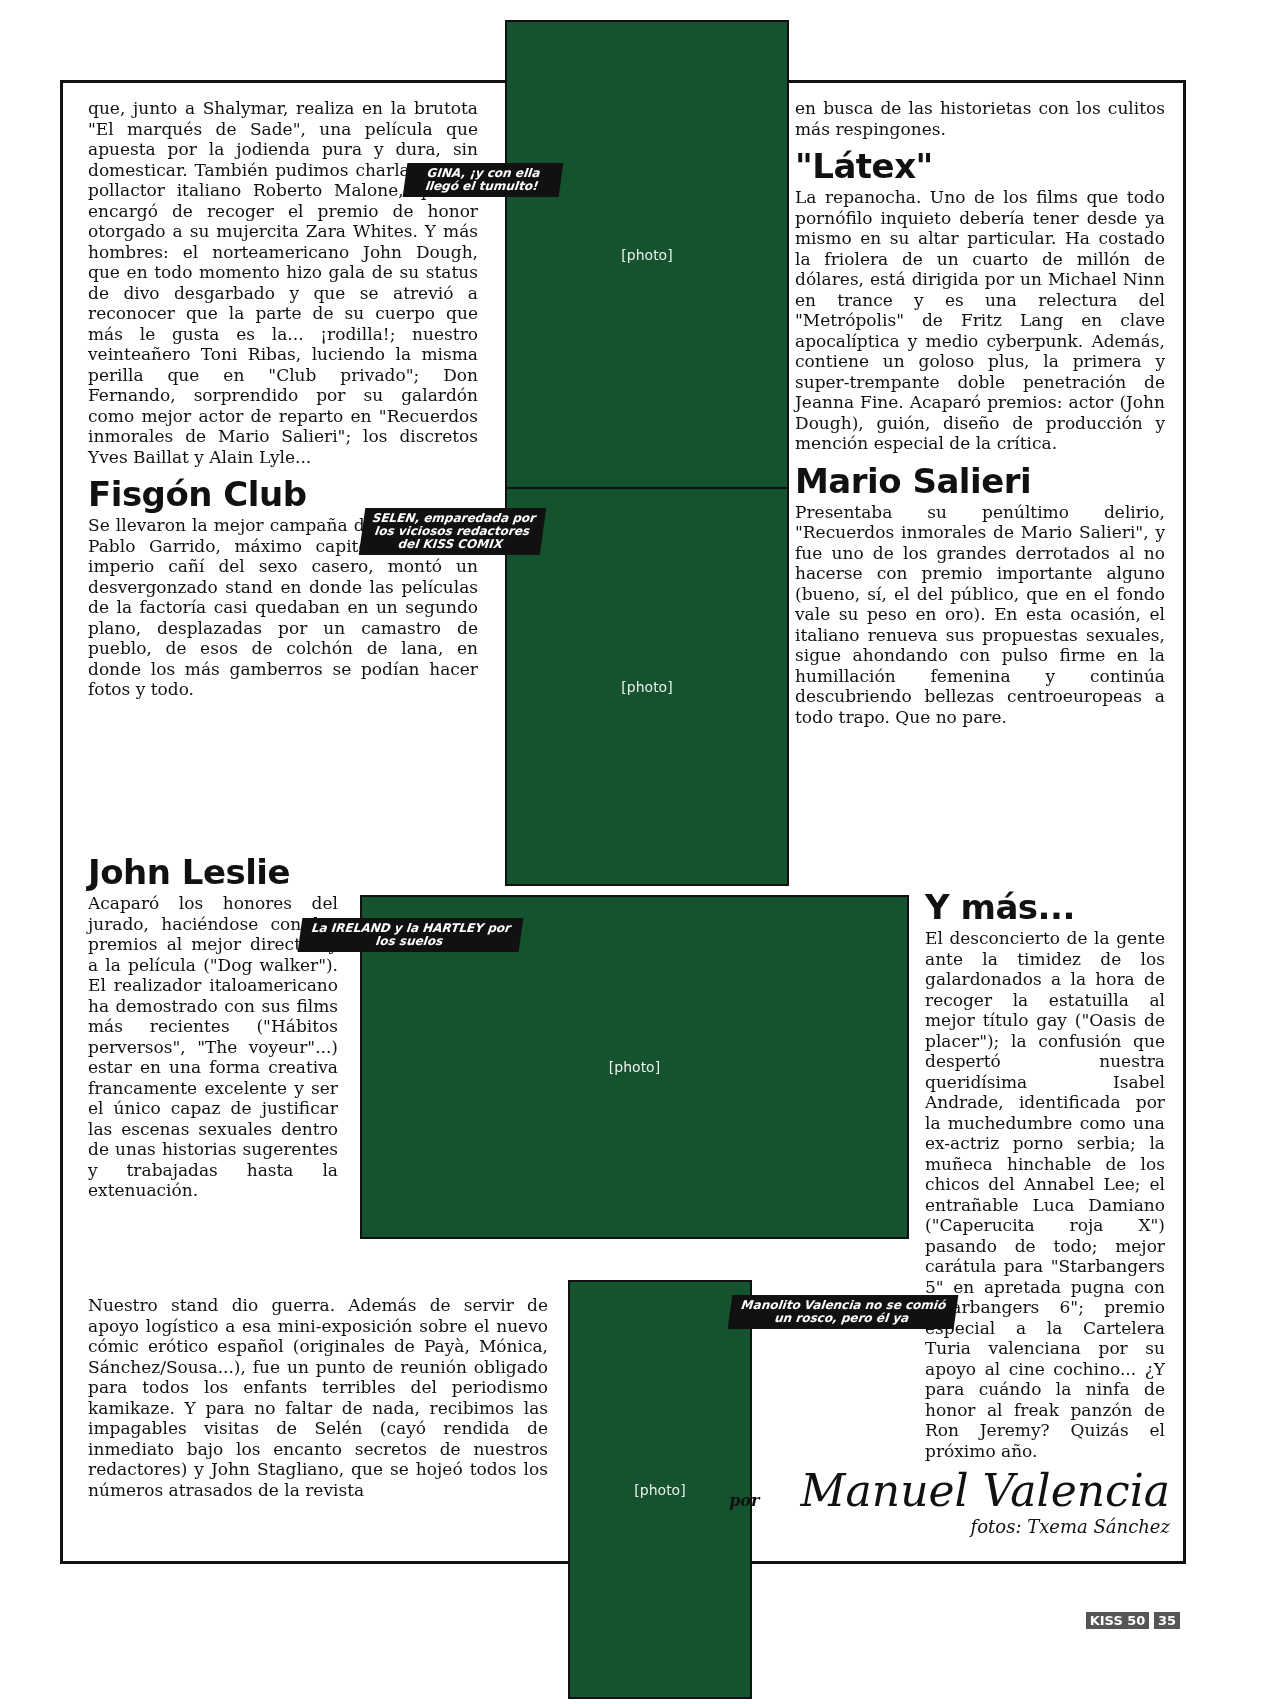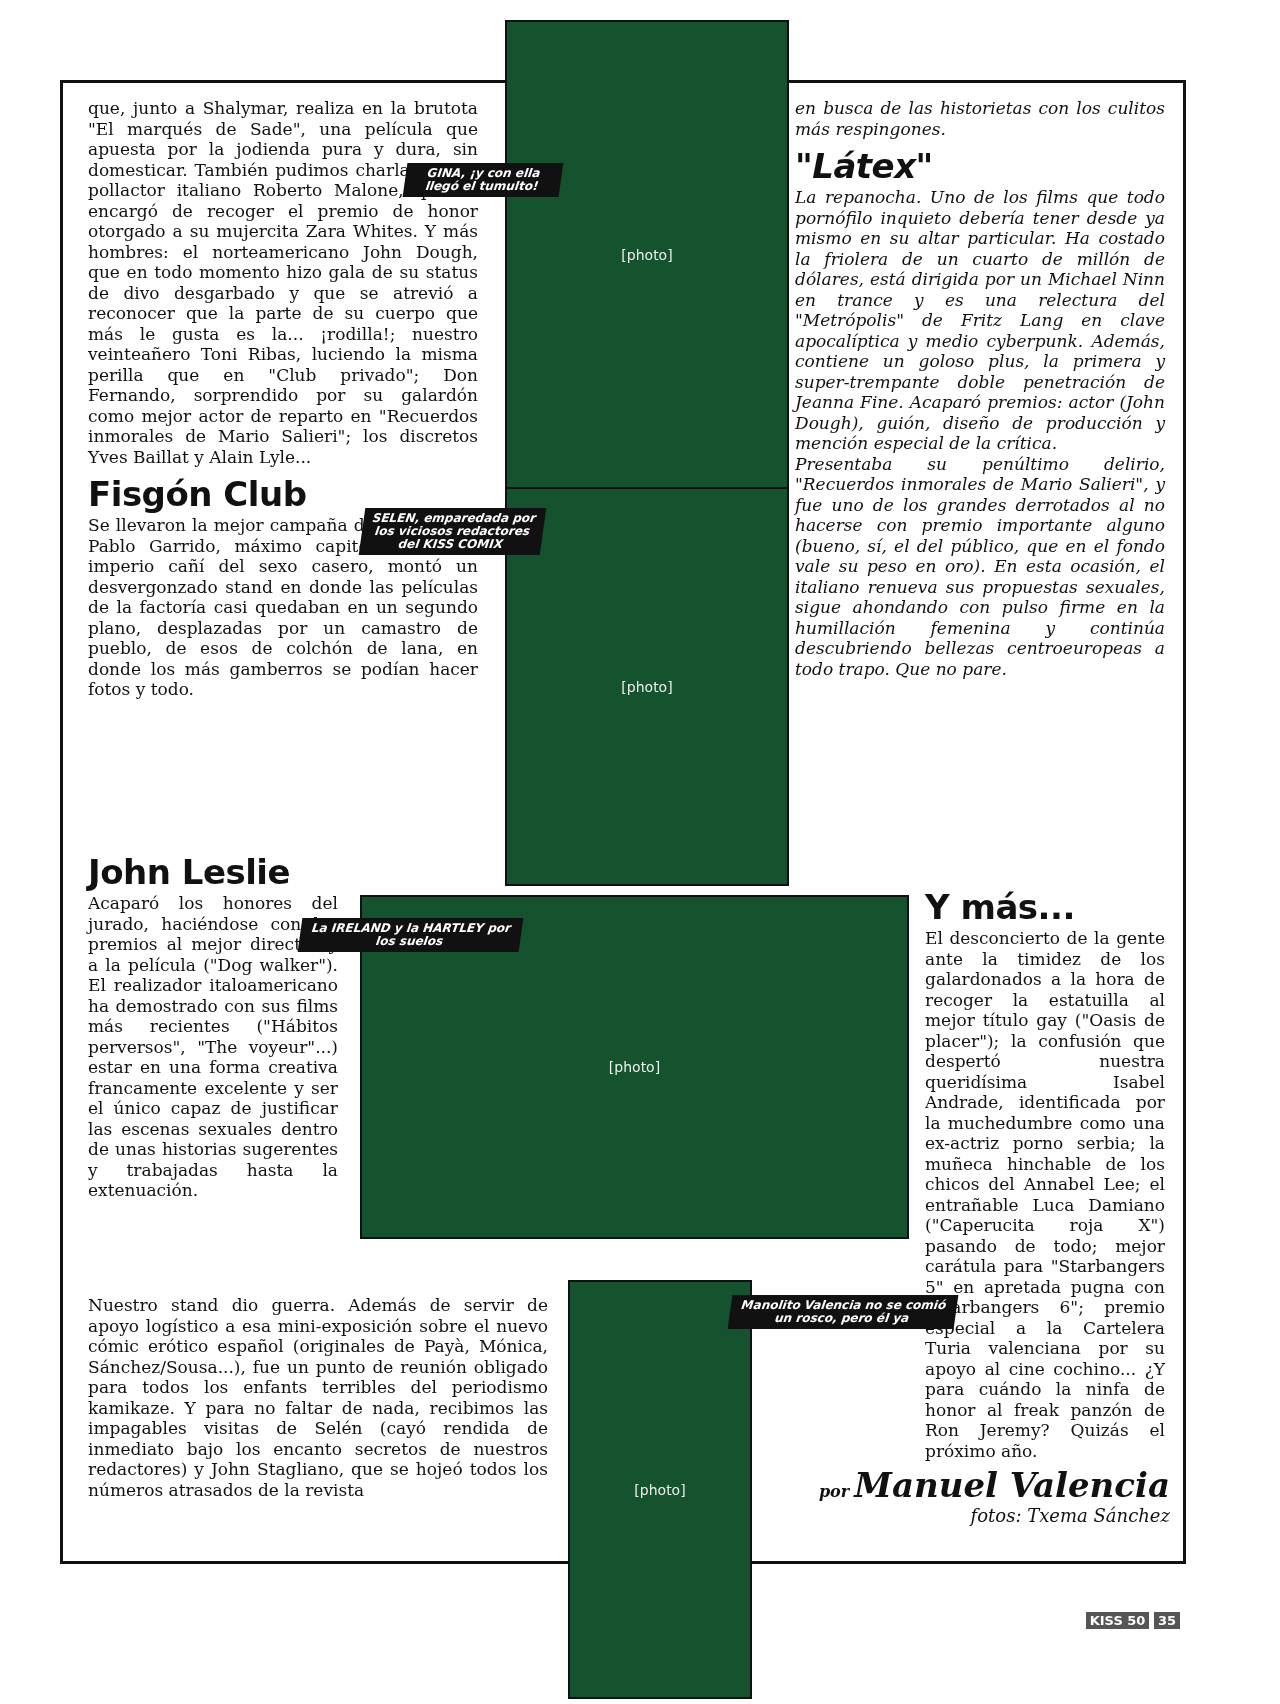--- a/index.html
+++ b/index.html
@@ -14,21 +14,21 @@
   .photo { position:absolute; background:#14532d; border:2px solid #111;
            display:flex; align-items:center; justify-content:center;
            color:#eee; font-family:"DejaVu Sans", sans-serif; font-size:14px; }
   .caption { position:absolute; background:#111; color:#fff;
              font-family:"DejaVu Sans", sans-serif; font-weight:bold; font-style:italic;
              font-size:12px; line-height:13px; padding:4px 8px; text-align:center;
              transform:skewX(-8deg); z-index:3; }
   .byline { position:absolute; right:110px; top:1465px; text-align:right;
             font-family:"DejaVu Serif", serif; font-style:italic; z-index:2; }
   .byline .por { font-size:16px; font-weight:bold; }
-  .byline .name { font-size:34px; font-weight:bold; }
+  .byline .name { font-size:44px; font-weight:normal;margin-left:36px; }
   .byline .fotos { font-size:18px; }
   .folio { position:absolute; right:100px; top:1613px; font-family:"DejaVu Sans", sans-serif;
            font-weight:bold; font-size:13px; }
   .folio span { background:#555; color:#fff; padding:1px 4px; }
 </style>
 </head>
 <body>
 
 <div class="frame"></div>
 
@@ -48,24 +48,25 @@
   <p>Se llevaron la mejor campaña de promoción. Pablo Garrido, máximo capitoste de este imperio cañí del sexo casero, montó un desvergonzado stand en donde las películas de la factoría casi quedaban en un segundo plano, desplazadas por un camastro de pueblo, de esos de colchón de lana, en donde los más gamberros se podían hacer fotos y todo.</p>
 </div>
 <div class="col" style="left:88px;top:845px;width:250px;">
   <div class="head">John Leslie</div>
   <p>Acaparó los honores del jurado, haciéndose con los premios al mejor director y a la película ("Dog walker"). El realizador italoamericano ha demostrado con sus films más recientes ("Hábitos perversos", "The voyeur"...) estar en una forma creativa francamente excelente y ser el único capaz de justificar las escenas sexuales dentro de unas historias sugerentes y trabajadas hasta la extenuación.</p>
 </div>
 <div class="col" style="left:88px;top:1295px;width:460px;">
   <p>Nuestro stand dio guerra. Además de servir de apoyo logístico a esa mini-exposición sobre el nuevo cómic erótico español (originales de Payà, Mónica, Sánchez/Sousa...), fue un punto de reunión obligado para todos los enfants terribles del periodismo kamikaze. Y para no faltar de nada, recibimos las impagables visitas de Selén (cayó rendida de inmediato bajo los encanto secretos de nuestros redactores) y John Stagliano, que se hojeó todos los números atrasados de la revista</p>
 </div>
 
-<div class="col" style="left:795px;top:98px;width:370px;font-style:italic;">
+<div class="col" style="left:795px;top:98px;width:370px;">
   <p>en busca de las historietas con los culitos más respingones.</p>
   <div class="head">"Látex"</div>
   <p>La repanocha. Uno de los films que todo pornófilo inquieto debería tener desde ya mismo en su altar particular. Ha costado la friolera de un cuarto de millón de dólares, está dirigida por un Michael Ninn en trance y es una relectura del "Metrópolis" de Fritz Lang en clave apocalíptica y medio cyberpunk. Además, contiene un goloso plus, la primera y super-trempante doble penetración de Jeanna Fine. Acaparó premios: actor (John Dough), guión, diseño de producción y mención especial de la crítica.</p>
+  <div class="head">Mario Salieri</div>
   <p>Presentaba su penúltimo delirio, "Recuerdos inmorales de Mario Salieri", y fue uno de los grandes derrotados al no hacerse con premio importante alguno (bueno, sí, el del público, que en el fondo vale su peso en oro). En esta ocasión, el italiano renueva sus propuestas sexuales, sigue ahondando con pulso firme en la humillación femenina y continúa descubriendo bellezas centroeuropeas a todo trapo. Que no pare.</p>
 </div>
 <div class="col" style="left:925px;top:880px;width:240px;">
   <div class="head">Y más...</div>
   <p>El desconcierto de la gente ante la timidez de los galardonados a la hora de recoger la estatuilla al mejor título gay ("Oasis de placer"); la confusión que despertó nuestra queridísima Isabel Andrade, identificada por la muchedumbre como una ex-actriz porno serbia; la muñeca hinchable de los chicos del Annabel Lee; el entrañable Luca Damiano ("Caperucita roja X") pasando de todo; mejor carátula para "Starbangers 5" en apretada pugna con "Starbangers 6"; premio especial a la Cartelera Turia valenciana por su apoyo al cine cochino... ¿Y para cuándo la ninfa de honor al freak panzón de Ron Jeremy? Quizás el próximo año.</p>
 </div>
 
 <div class="byline">
   <span class="por">por</span>
   <span class="name">Manuel Valencia</span>

